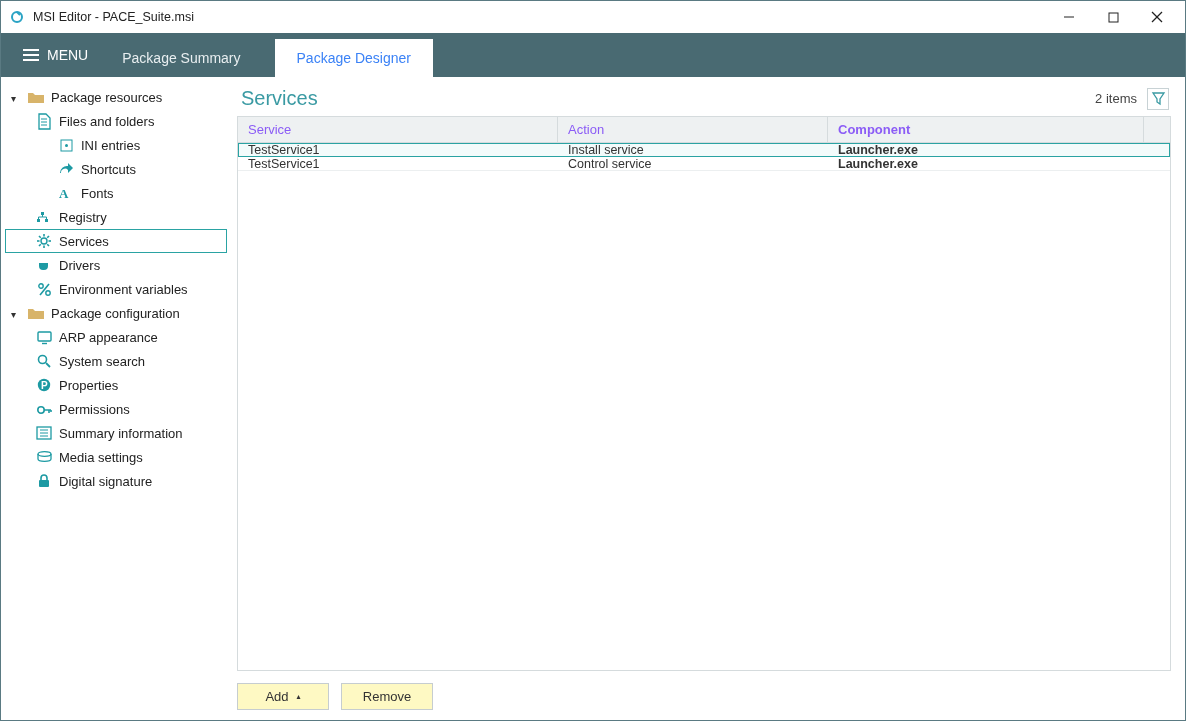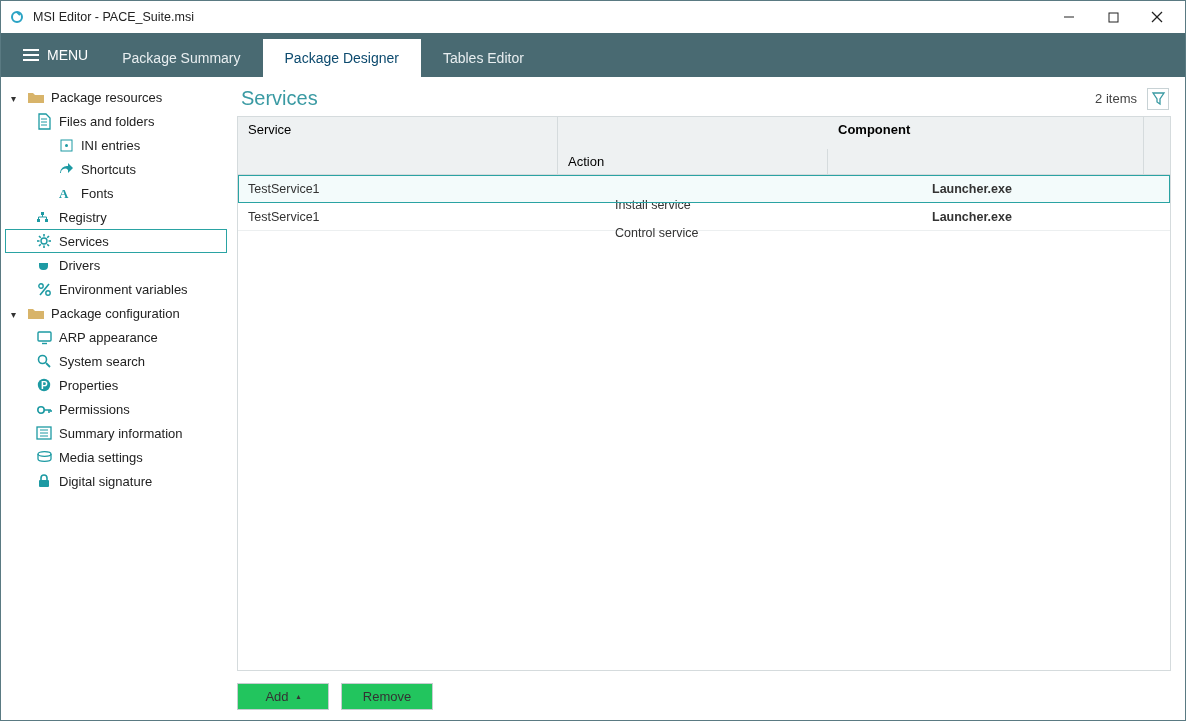--- a/index.html
+++ b/index.html
@@ -14,21 +14,21 @@
   .win-controls { display: flex; align-items:center; }
   .win-btn { width: 44px; height: 30px; display:flex; align-items:center; justify-content:center; color:#222; }
   .win-btn svg { display:block; }
 
   
   .menustrip { height: 44px; background: #496a72; display:flex; align-items:stretch; padding-left:10px; }
   .menu-button { display:flex; align-items:center; color:#fff; padding:0 12px; font-size:14px; font-weight:400; gap:8px;}
   .hamburger { display:flex; flex-direction:column; gap:3px; }
   .hamburger span { width:16px; height:2px; background:#fff; display:block; }
   .tab { display:flex; align-items:center; color:#e8eef0; padding:0 22px; font-size:14px; }
-  .tab.active { background:#fff; color:#0c4a6e; margin-top:6px; }
+  .tab.active { background:#fff; color:#3b82f6; margin-top:6px;margin-left:12px; }
   .tab:not(.active) { margin-top:6px; }
 
   
   .body { flex:1; display:flex; overflow:hidden; }
 
   
   .sidebar { width: 232px; padding: 8px 6px 8px 4px; overflow-y:auto; }
   .tree-node { display:flex; align-items:center; height:24px; padding-right:6px; gap:6px; color:#222; white-space:nowrap; }
   .tree-node .chevron .sym { width: 10px; font-size:10px; color:#333; display:inline-block; }
   .tree-node .icon { width:18px; display:flex; justify-content:center; }
@@ -41,33 +41,33 @@
   
   .content { flex:1; display:flex; flex-direction:column; padding: 8px 14px 10px 4px; }
   .content-header { display:flex; align-items:center; justify-content:space-between; padding: 2px 2px 6px 4px; }
   .content-title { font-size:20px; color:#3a9aa3; font-weight:400; }
   .header-right { display:flex; align-items:center; gap:10px; color:#444; }
   .filter-box { width:22px; height:22px; border:1px solid #c8d2d5; display:flex; align-items:center; justify-content:center; color:#3a9aa3; }
 
   
   .table-wrap { flex:1; border:1px solid #d5dbdd; display:flex; flex-direction:column; background:#fff; overflow:hidden; }
   .thead { display:flex; background:#eef1f2; border-bottom:1px solid #d5dbdd; }
-  .th { padding:5px 10px; font-size:13px; color:#000000; border-right:1px solid #d5dbdd; }
+  .th { padding:5px 10px; font-size:13px; color:#8b5cf6; border-right:1px solid #d5dbdd; }
   .col-service { width:320px; }
-  .col-action  { width:270px;margin-top:32px; }
+  .col-action  { width:270px; }
   .col-comp    { flex:1;font-weight:bold; }
   .col-extra   { width:26px; border-right:none; }
   .tbody { flex:1; overflow:auto; }
-  .tr { display:flex; border-bottom:1px solid #eceff0; height:28px; align-items:center;gap:47px; }
+  .tr { display:flex; border-bottom:1px solid #eceff0; height:14px; align-items:center; }
   .tr.selected { outline:1px solid #2aa3a3; outline-offset:-1px; background:#f3fbfb; }
   .td { padding:2px 10px; font-size:12.5px; color:#333; }
 
   
   .footer { padding-top:12px; display:flex; gap:12px; }
-  .btn { border:1px solid #c6cdd0; background:#22c55e; padding:5px 20px; font-size:13px; color:#333; display:flex; align-items:center; gap:8px; min-width:92px; justify-content:center; }
+  .btn { border:1px solid #c6cdd0; background:#fef9c3; padding:5px 20px; font-size:13px; color:#333; display:flex; align-items:center; gap:8px; min-width:92px; justify-content:center; }
   .btn .up { font-size:8px; }
 
   svg { overflow:visible; }
 </style>
 </head>
 <body>
 
 <div class="window">
 
   <div class="titlebar">
@@ -106,23 +106,20 @@
           <span></span>
         </span>
       <span>MENU</span>
     </div>
     <div class="tab">
       <span>Package Summary</span>
     </div>
     <div class="tab active">
       <span>Package Designer</span>
     </div>
-    <div class="tab">
-      <span>Tables Editor</span>
-    </div>
   </div>
 
   <div class="body">
 
     <div class="sidebar">
 
       <div class="tree-node" style="--indent:6px">
         <span class="chevron"><span class="sym">▾</span></span>
         <span class="icon folder-icon">
           <svg width="16" height="13">

